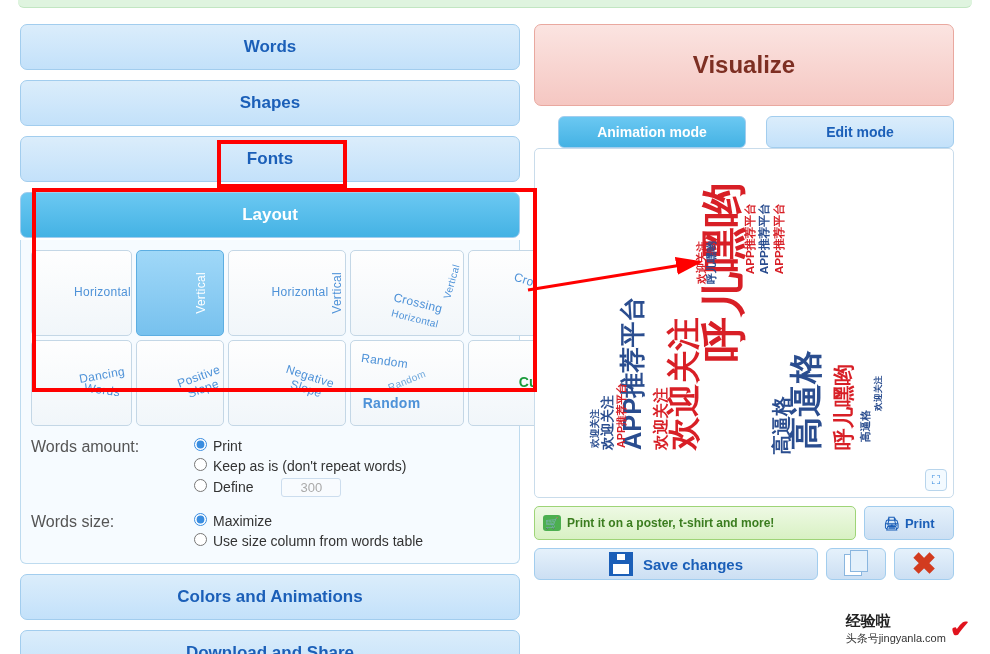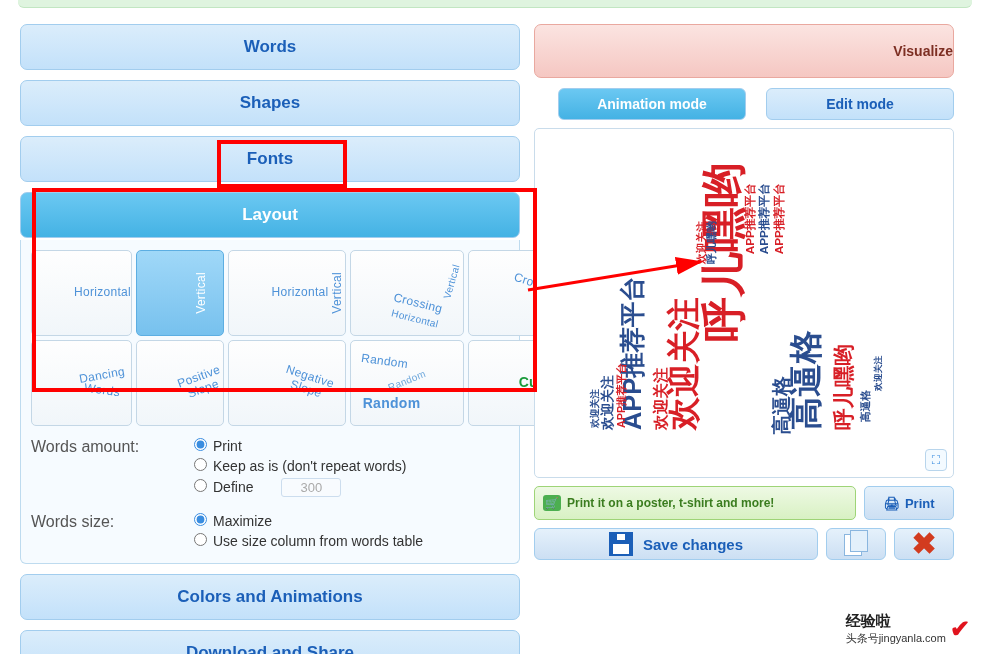--- a/index.html
+++ b/index.html
@@ -92,26 +92,26 @@
   .radiogrp label { display: block; margin-bottom: 4px; font-size: 14px; color:#333; cursor:pointer;}
   input[type=radio]{margin-right:6px; accent-color:#3a8de0;}
   .num-in{width:60px;border:1px solid #cde;border-radius:3px;padding:1px 4px;text-align:center;color:#aaa;background:#f8fbfe;margin-left:24px;font-size:13px;}
 
   .right-title {
     background: linear-gradient(#fbe4e1,#f5c7c2);
     border:1px solid #e9a89f;
     border-radius:7px;
     color:#7d2f23;
     font-weight:bold;
-    font-size:14px;
-    text-align:right;
-    padding:18px 0;
+    font-size:24px;
+    text-align:center;
+    padding:26px 0;
     margin-bottom:10px;
   }
-  .mode-row{display:flex;gap:20px;margin-bottom:8px;padding-left:24px;}
+  .mode-row{display:flex;gap:20px;padding-left:24px;}
   .mode-btn{flex:1;background:linear-gradient(#dbedfb,#c3e1fa);border:1px solid #a2cdee;border-radius:6px;color:#1b5fb8;font-weight:bold;padding:7px 0;text-align:center;cursor:pointer;font-size:14px;}
   .mode-btn.active{background:linear-gradient(#6bc8f2,#44b2e4);color:#fff;}
 
   .canvas-box{
     border:1px solid #c9dceb;border-radius:5px;position:relative;
     height:350px;background:#fff;overflow:hidden;
   }
   .expand-icon{position:absolute;bottom:6px;right:6px;width:22px;height:22px;border:1px solid #b8d5ec;border-radius:4px;background:#f3faff;cursor:pointer;display:flex;align-items:center;justify-content:center;color:#3a8de0;font-size:12px;}
 
   .thumb-cloud{position:absolute;inset:8px;display:flex;align-items:center;justify-content:center;}

